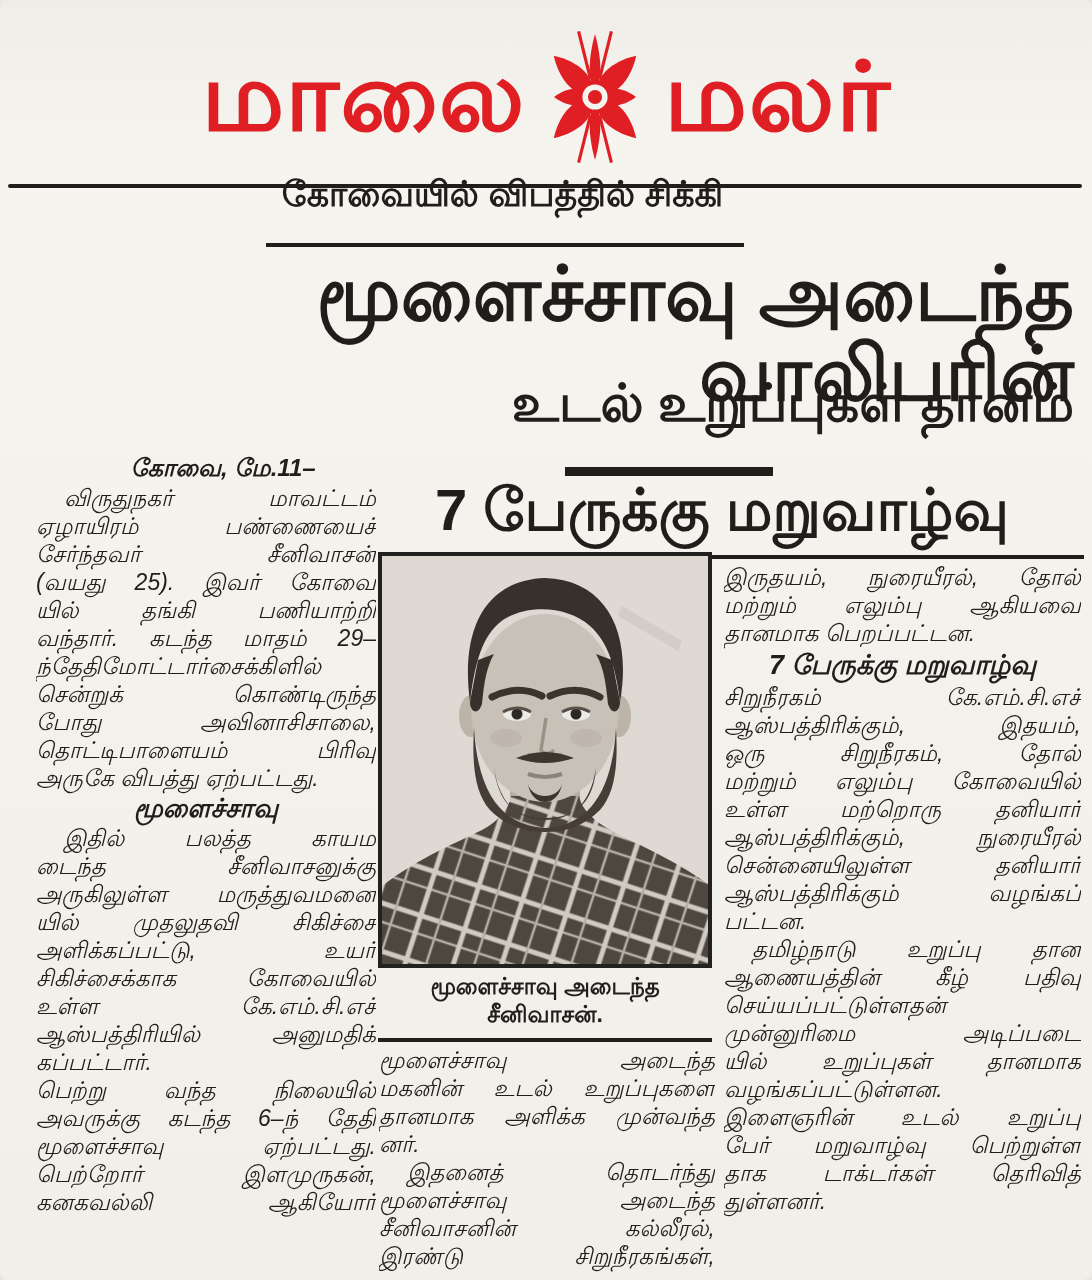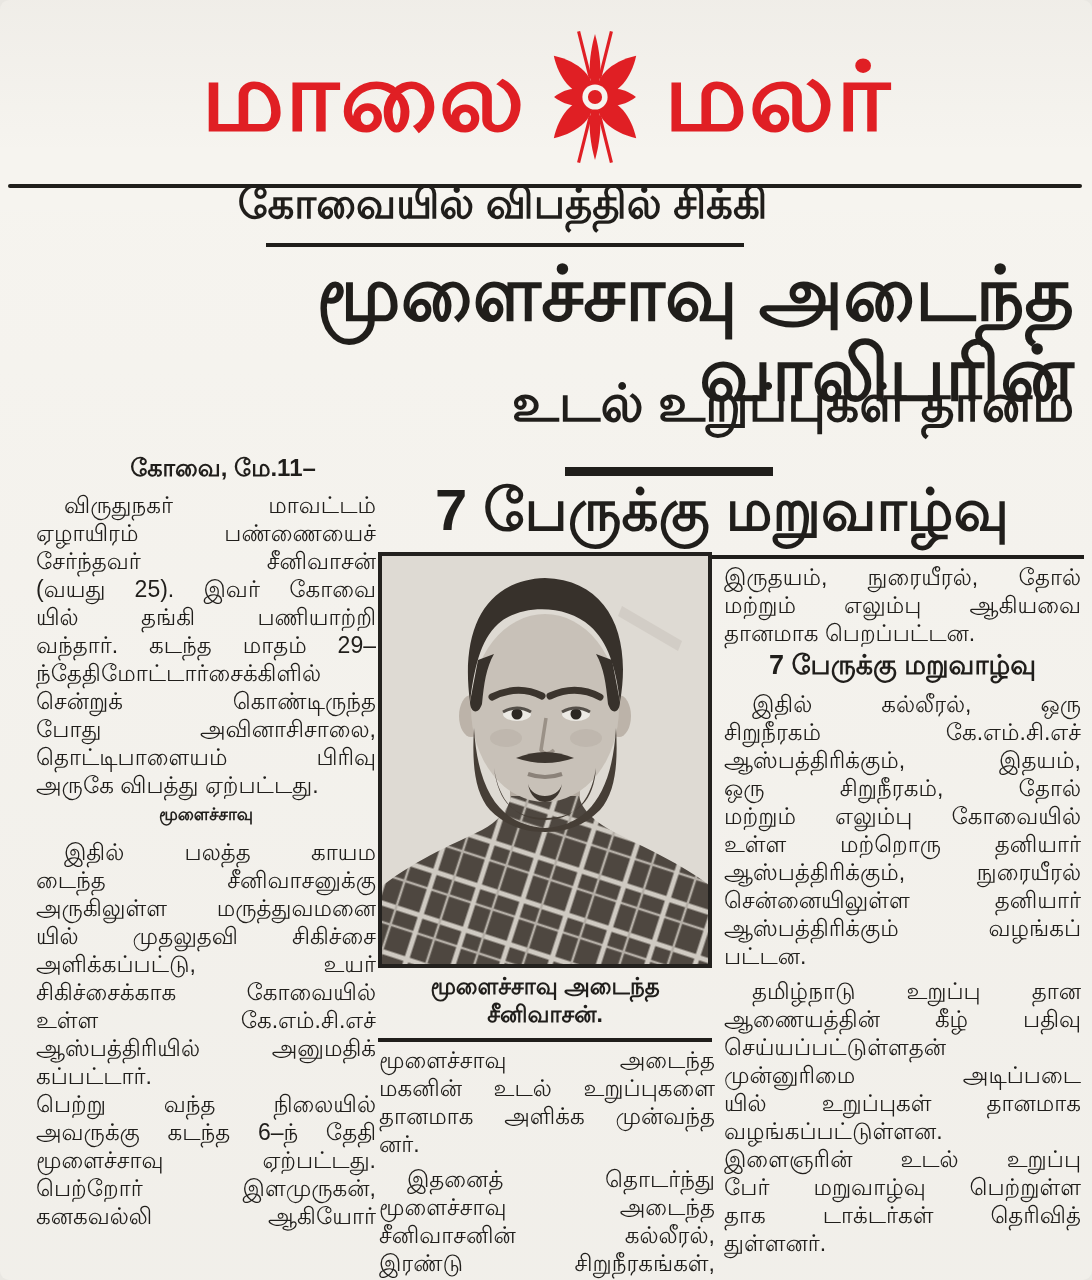--- a/index.html
+++ b/index.html
@@ -30,49 +30,49 @@
   .masthead svg{display:block;}
   
   .rule{position:absolute;background:var(--ink);}
   .top-rule{left:8px;right:10px;top:184px;height:4px;border-radius:2px;}
   .kicker-underline{left:266px;top:243px;width:478px;height:4px;}
   .headline-divider{left:565px;top:467px;width:208px;height:9px;}
   .subheadline-underline{left:712px;top:555px;width:372px;height:4px;}
   .caption-rule{left:378px;top:1038px;width:334px;height:4px;}
   
   .kicker{
-    position:absolute;left:230px;top:180px;width:545px;
-    text-align:center;font-size:42px;font-weight:bold;letter-spacing:0;
+    position:absolute;left:230px;top:174px;width:545px;
+    text-align:center;font-size:35px;font-weight:bold;letter-spacing:0;
   }
   .headline-line{position:absolute;left:18px;width:1056px;text-align:right;font-weight:bold;line-height:1.05;}
   .headline-1{top:254px;font-size:76px;}
   .headline-2{top:376px;font-size:52px;}
   .subheadline{
     position:absolute;left:376px;top:478px;width:692px;
     text-align:center;font-size:58px;font-weight:bold;line-height:1.1;
   }
   
-  .col{position:absolute;overflow:hidden;}
+  .col{position:absolute;overflow:hidden;font-style:italic;}
   .col-left{left:36px;top:452px;width:340px;height:826px;}
   .col-mid{left:379px;top:1046px;width:336px;height:234px;}
   .col-right{left:724px;top:563px;width:357px;height:717px;}
   .dateline{
     text-align:center;padding-left:34px;font-weight:bold;
     font-size:24px;line-height:32px;
   }
   .col-subhead{
-    text-align:center;font-weight:bold;font-size:17px;line-height:32px;
+    text-align:center;font-weight:bold;font-size:26px;line-height:32px;
   }
   .col-subhead.right{font-size:27px;line-height:36px;}
   .tl{
     font-size:23px;line-height:28px;
     text-align:justify;text-align-last:justify;
     white-space:normal;
   }
-  .tl.i{text-indent:28px;margin-top:7px;}
+  .tl.i{text-indent:28px;}
   .tl.e{text-align-last:left;}
   
   .photo-frame{
     position:absolute;left:378px;top:552px;width:326px;height:408px;
     border:4px solid #23211e;background:#dcd8d2;
   }
   .photo-frame svg{display:block;width:100%;height:100%;}
   .caption{
     position:absolute;left:378px;top:972px;width:334px;
     font-weight:bold;font-size:24px;line-height:30px;
@@ -238,21 +238,20 @@
   </div>
 
   <div class="col col-right">
     <div>
         <div class="tl">இருதயம், நுரையீரல், தோல்</div>
         <div class="tl">மற்றும் எலும்பு ஆகியவை</div>
         <div class="tl e">தானமாக பெறப்பட்டன.</div>
       </div>
     <div class="col-subhead right">7 பேருக்கு மறுவாழ்வு</div>
     <div>
-        <div class="tl i">இதில் கல்லீரல், ஒரு</div>
         <div class="tl">சிறுநீரகம் கே.எம்.சி.எச்</div>
         <div class="tl">ஆஸ்பத்திரிக்கும், இதயம்,</div>
         <div class="tl">ஒரு சிறுநீரகம், தோல்</div>
         <div class="tl">மற்றும் எலும்பு கோவையில்</div>
         <div class="tl">உள்ள மற்றொரு தனியார்</div>
         <div class="tl">ஆஸ்பத்திரிக்கும், நுரையீரல்</div>
         <div class="tl">சென்னையிலுள்ள தனியார்</div>
         <div class="tl">ஆஸ்பத்திரிக்கும் வழங்கப்</div>
         <div class="tl e">பட்டன.</div>
       </div>

